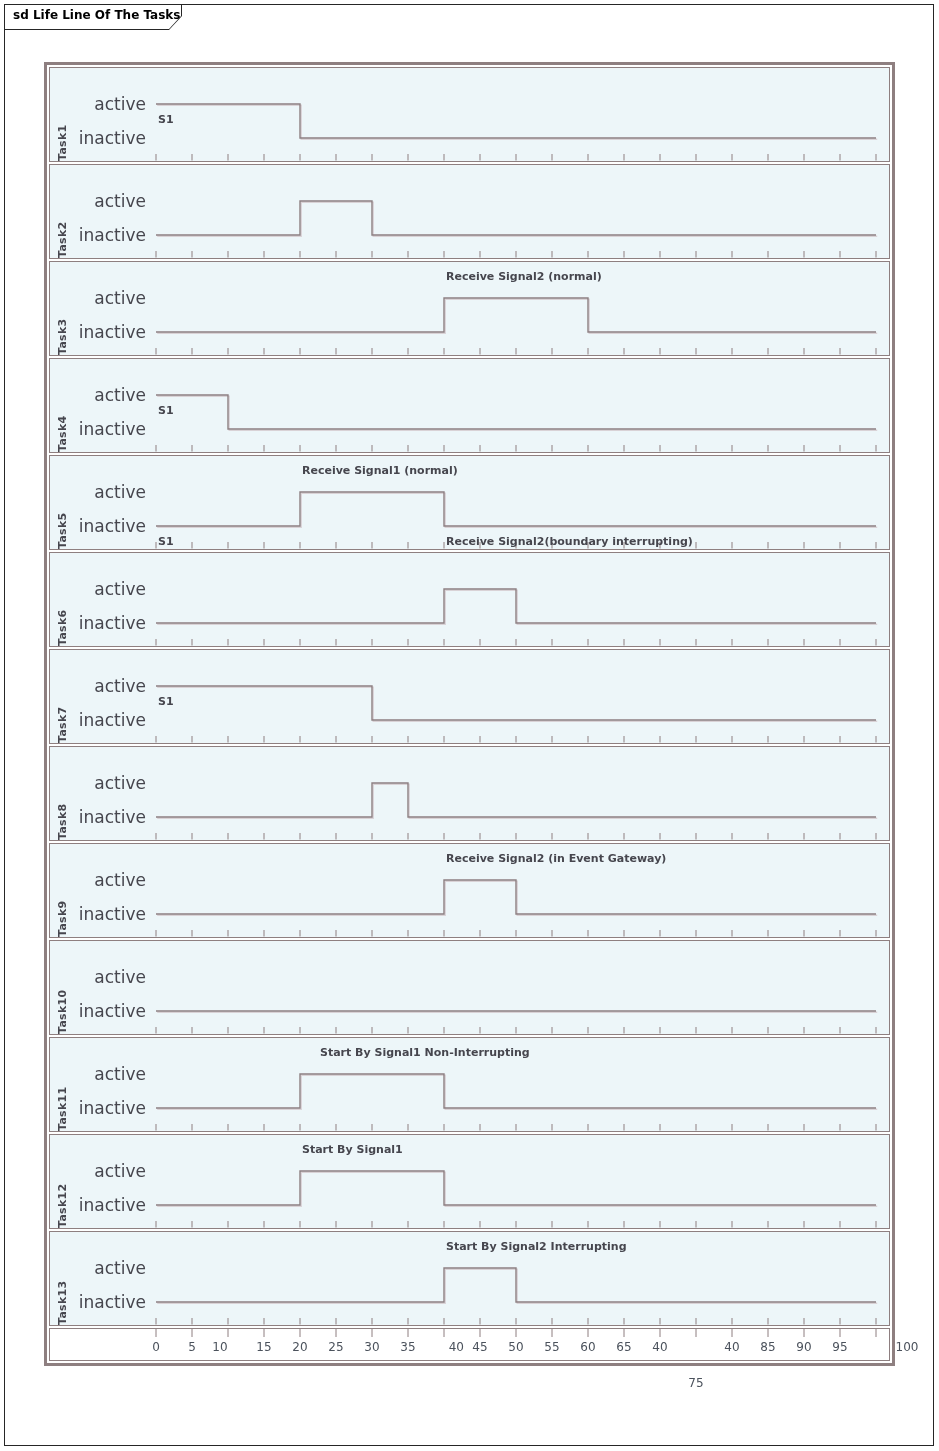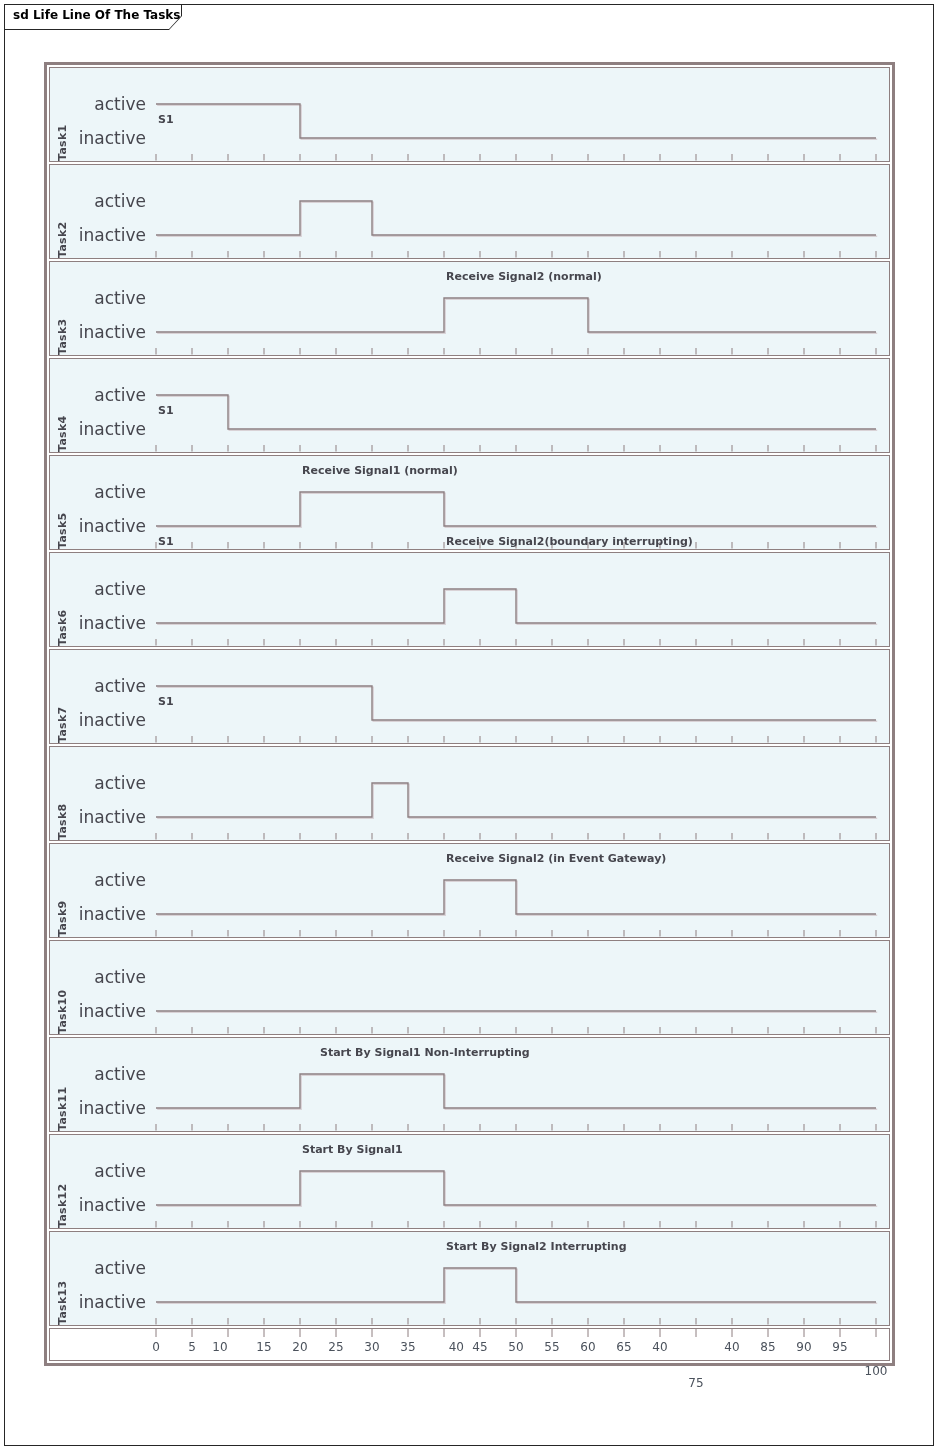--- a/index.html
+++ b/index.html
@@ -481,15 +481,15 @@
       <span class="axis-label" style="left: 446px;">50</span>
       <span class="axis-label" style="left: 482px;">55</span>
       <span class="axis-label" style="left: 518px;">60</span>
       <span class="axis-label" style="left: 554px;">65</span>
       <span class="axis-label" style="left: 590px;">40</span>
       <span class="axis-label" style="left: 626px; margin-top: 36px;">75</span>
       <span class="axis-label" style="left: 662px;">40</span>
       <span class="axis-label" style="left: 698px;">85</span>
       <span class="axis-label" style="left: 734px;">90</span>
       <span class="axis-label" style="left: 770px;">95</span>
-      <span class="axis-label" style="left: 806px; margin-top: 24px;">100</span>
+      <span class="axis-label" style="left: 837px;">100</span>
     </div>
   </div>
 
 </body></html>

